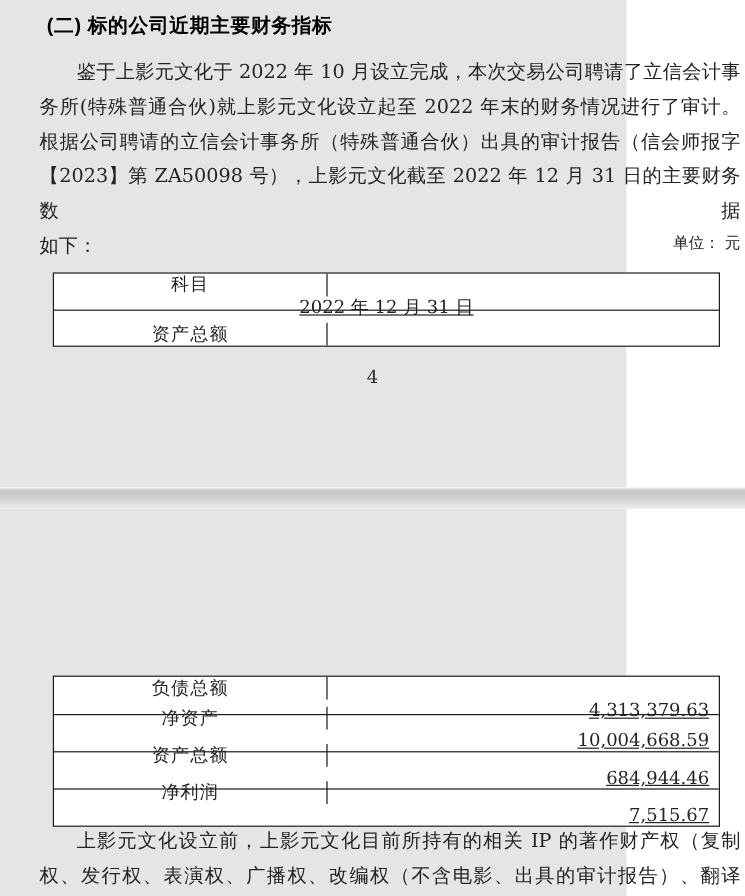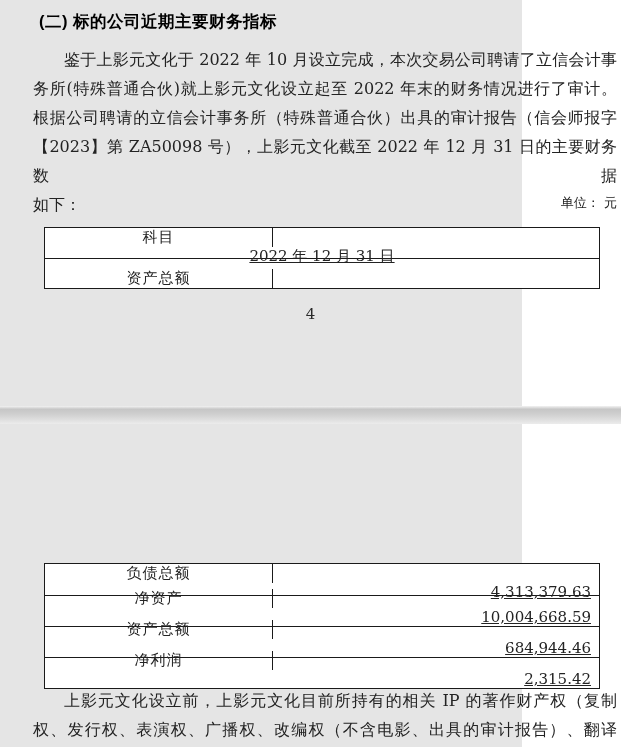--- a/index.html
+++ b/index.html
@@ -134,21 +134,21 @@
       <div class="t-row">
         <div class="cell-label">净资产</div>
         <div class="cell-value">10,004,668.59</div>
       </div>
       <div class="t-row">
         <div class="cell-label">资产总额</div>
         <div class="cell-value">684,944.46</div>
       </div>
       <div class="t-row">
         <div class="cell-label">净利润</div>
-        <div class="cell-value">2,315.42</div>
+        <div class="cell-value">7,515.67</div>
       </div>
     </div>
 
     <div class="para para-2" style="top: 262px;">
       <div class="line jl indent">上影元文化设立前，上影元文化目前所持有的相关 IP 的著作财产权（复制</div>
       <div class="line jl">权、发行权、表演权、广播权、改编权（不含电影、出具的审计报告）、翻译</div>
     </div>
   </div>
 
 </div>

